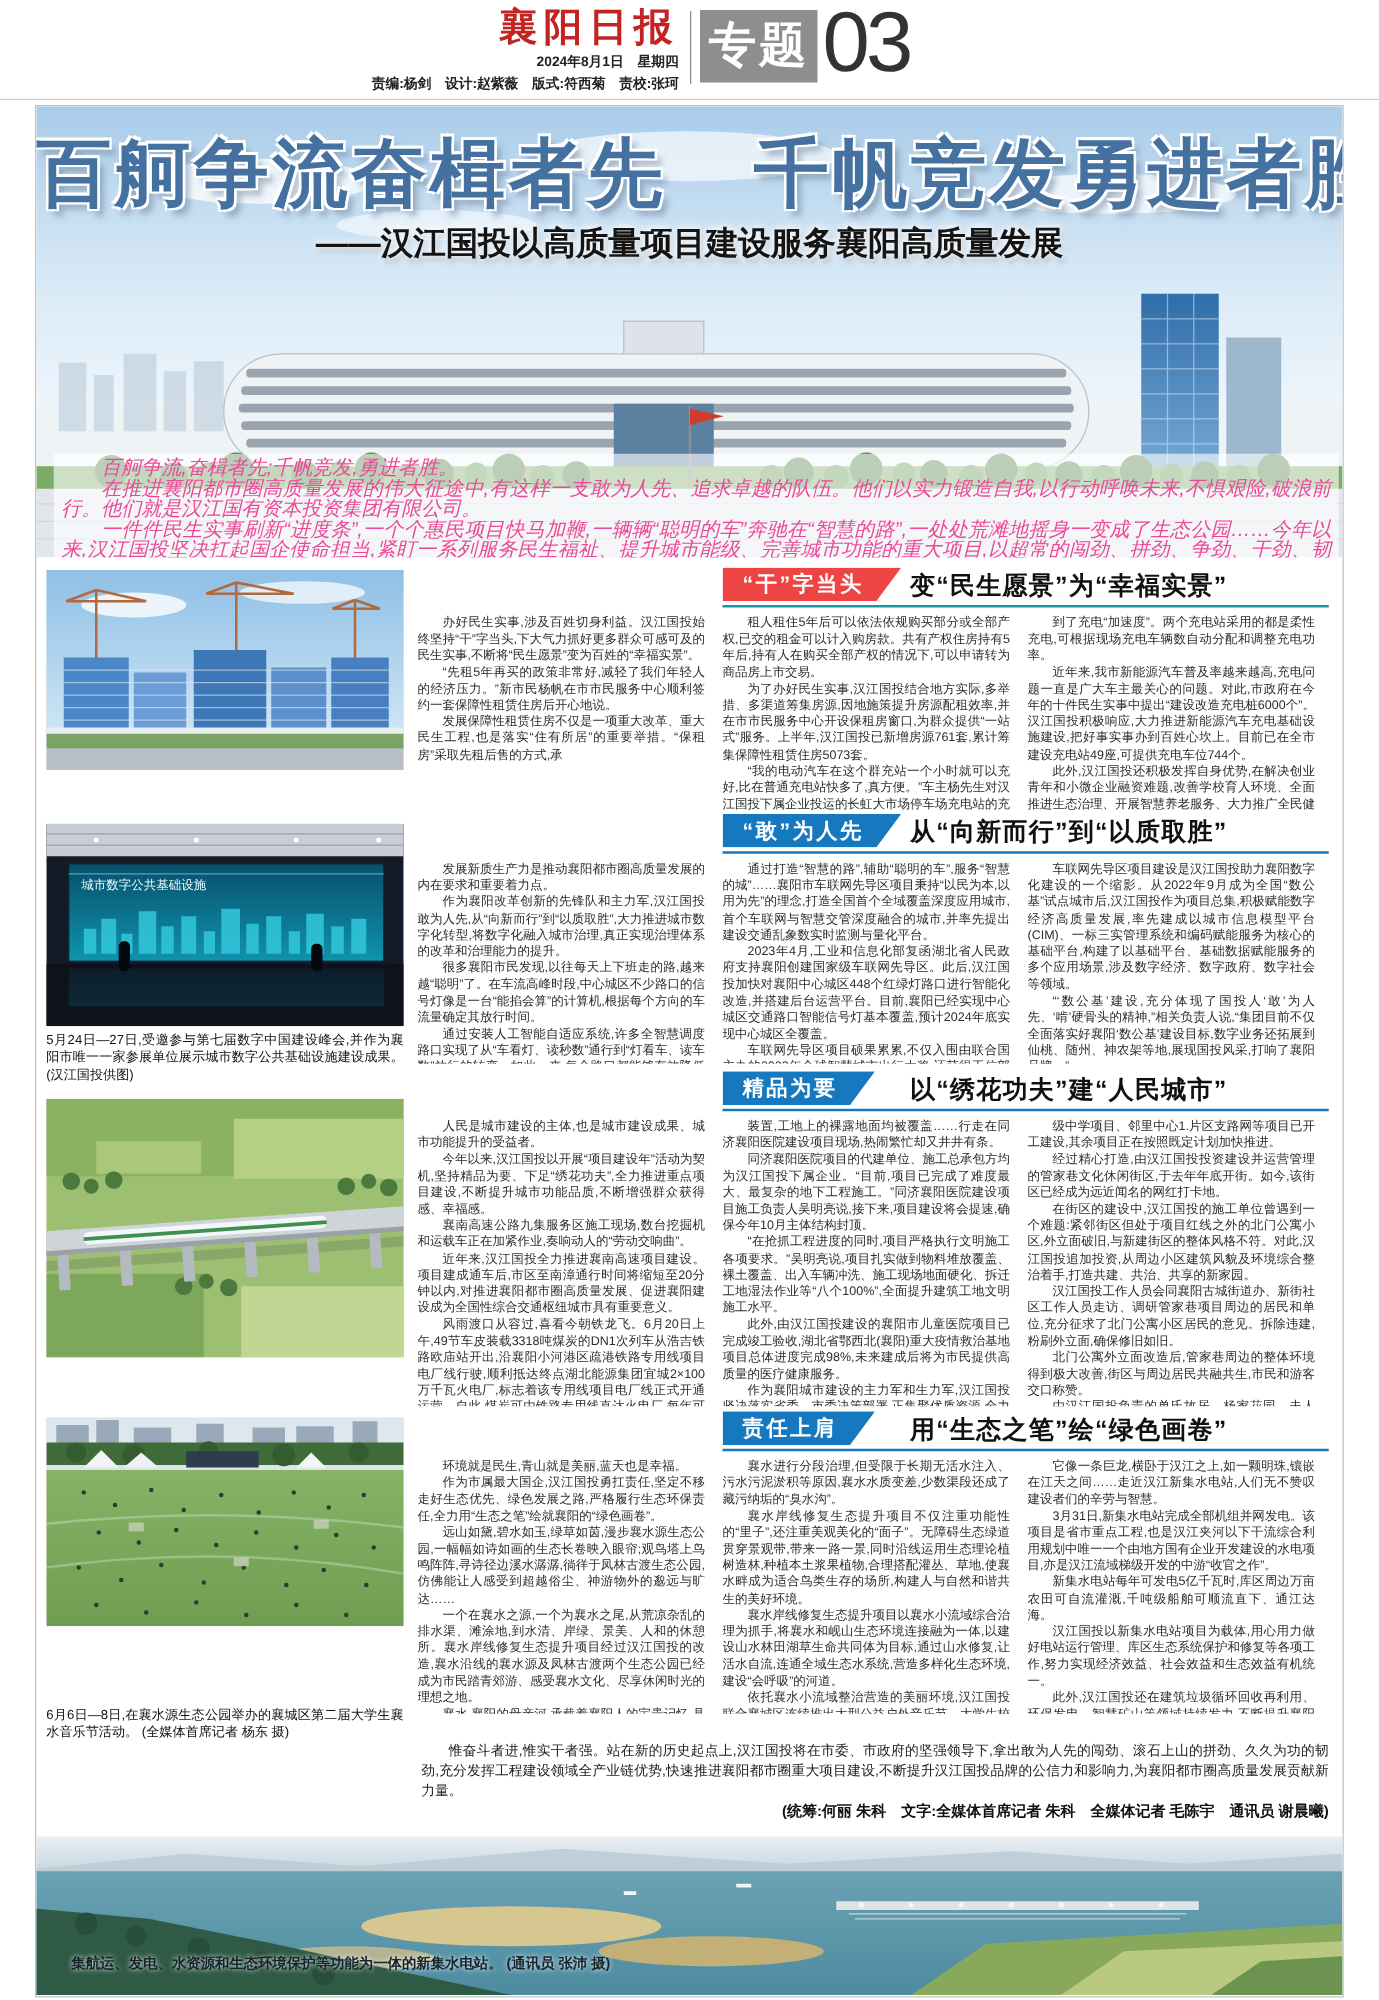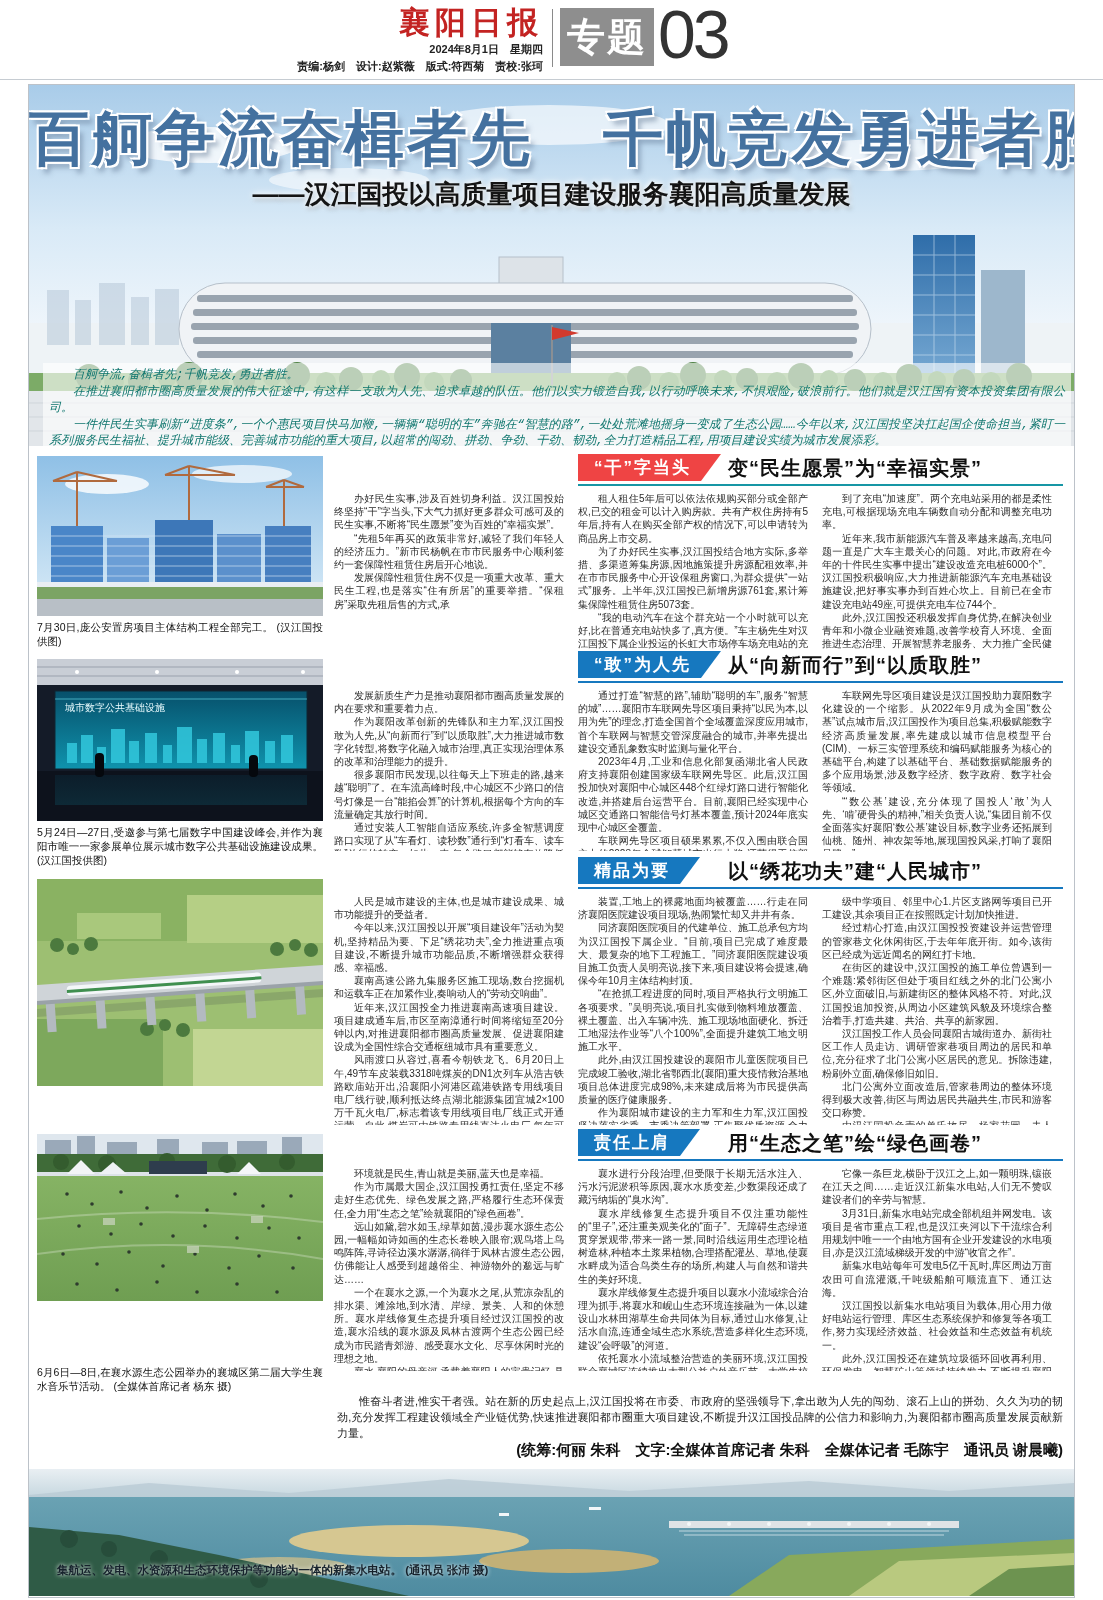--- a/index.html
+++ b/index.html
@@ -21,42 +21,42 @@
   
   .banner{position:absolute;left:0;top:0;width:1045px;height:361px;overflow:hidden;}
   .banner svg{position:absolute;left:0;top:0;}
   .headline{position:absolute;left:0;top:14px;width:100%;text-align:center;font-size:60px;font-weight:bold;
             color:#44719f;letter-spacing:3px;white-space:nowrap;
             text-shadow:-2px -2px 0 #fff,2px -2px 0 #fff,-2px 2px 0 #fff,2px 2px 0 #fff,5px 6px 5px rgba(96,118,146,.5);}
   .headline .gap{display:inline-block;width:70px;}
   .subtitle{position:absolute;left:0;top:92px;width:100%;text-align:center;font-size:26px;font-weight:bold;color:#141414;
             text-shadow:0 0 5px #fff,0 0 9px #fff,2px 3px 4px rgba(120,130,140,.6);}
   .intro{position:absolute;left:14px;top:278px;width:1016px;background:rgba(255,255,255,.62);
-         font-family:Liberation Mono, monospace;font-style:italic;
-         font-size:12px;line-height:16.5px;color:#0f766e;padding:4px 6px;}
+         font-family:Liberation Sans, sans-serif;font-style:italic;
+         font-size:16px;line-height:16.5px;color:#ec4899;padding:4px 6px;}
   .intro p{margin:0;text-indent:2em;text-align:justify;}
   
   .photo{position:absolute;left:8px;width:286px;overflow:hidden;background:#dde3e8;}
   .photo svg{display:block;}
   .caption{position:absolute;left:8px;width:286px;font-size:10.5px;line-height:14px;color:#111;
            text-align:justify;}
   
   .section{position:absolute;left:305px;width:729px;}
   .sec-header{position:absolute;left:244px;top:0;width:485px;height:30px;border-bottom:2px solid #1678bf;}
   .badge{position:absolute;left:0;top:0;height:27px;line-height:27px;padding:0 30px 0 16px;background:#1678bf;
          color:#fff;font-size:17px;font-weight:bold;letter-spacing:2px;
          clip-path:polygon(0 0,100% 0,calc(100% - 20px) 100%,0 100%);}
   .sec-title{position:absolute;left:150px;top:1px;font-size:20px;font-weight:bold;color:#101010;letter-spacing:1px;white-space:nowrap;}
   .cols{position:absolute;top:38px;width:230px;overflow:hidden;font-size:10px;line-height:13.2px;color:#2b2b2b;}
   .cols p{margin:0;text-indent:2em;text-align:justify;}
   .c1{left:0;} .c2{left:244px;} .c3{left:488px;}
   
   .conclusion{position:absolute;left:308px;top:1308px;width:726px;font-size:11px;line-height:16px;color:#1a1a1a;}
   .conclusion p{margin:0;text-indent:2em;text-align:justify;}
-  .credits{position:absolute;left:308px;top:1356px;width:726px;text-align:right;font-size:15px;font-weight:bold;color:#111;}
+  .credits{position:absolute;left:308px;top:1356px;width:726px;text-align:right;font-size:12px;font-weight:bold;color:#111;}
   .bottom-photo{position:absolute;left:0;top:1384px;width:1045px;height:127px;overflow:hidden;}
   .bottom-caption{position:absolute;left:28px;top:1478px;font-size:11.5px;font-weight:bold;color:#16222c;
                   text-shadow:0 0 4px rgba(255,255,255,.9);}
 </style>
 </head>
 <body>
 
 <div class="page">
 
   <div class="mast-text">
@@ -209,21 +209,20 @@
             <line x1="14" y1="90" x2="274" y2="90"></line>
           <line x1="14" y1="100" x2="274" y2="100"></line>
             <line x1="14" y1="110" x2="274" y2="110"></line>
           <line x1="14" y1="120" x2="274" y2="120"></line>
         </g>
         <rect y="126" width="286" height="5" fill="#e9eef3"></rect>
         <rect y="131" width="286" height="12" fill="#7ba464"></rect>
         <rect y="143" width="286" height="17" fill="#b8bfc6"></rect>
       </svg>
     </div>
-    <div class="caption" style="top:535px;">7月30日,庞公安置房项目主体结构工程全部完工。 (汉江国投供图)</div>
 
     <div class="photo" style="top:574px;height:162px;">
       <svg width="286" height="162" viewBox="0 0 286 162">
         <defs>
             <linearGradient id="scr" x1="0" y1="0" x2="0" y2="1">
               <stop offset="0" stop-color="#07506b"></stop>
               <stop offset="1" stop-color="#0f93ad"></stop>
             </linearGradient>
           </defs>
         <rect width="286" height="162" fill="#141b28"></rect>

